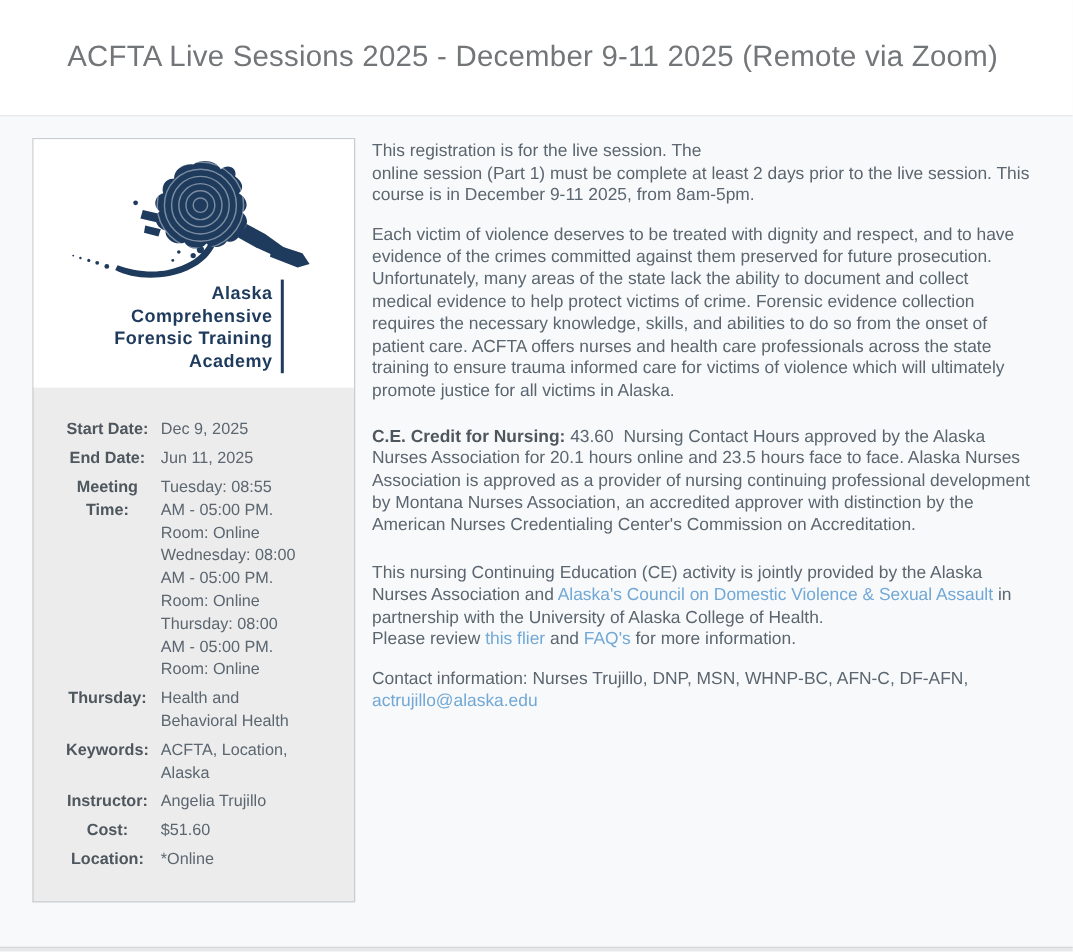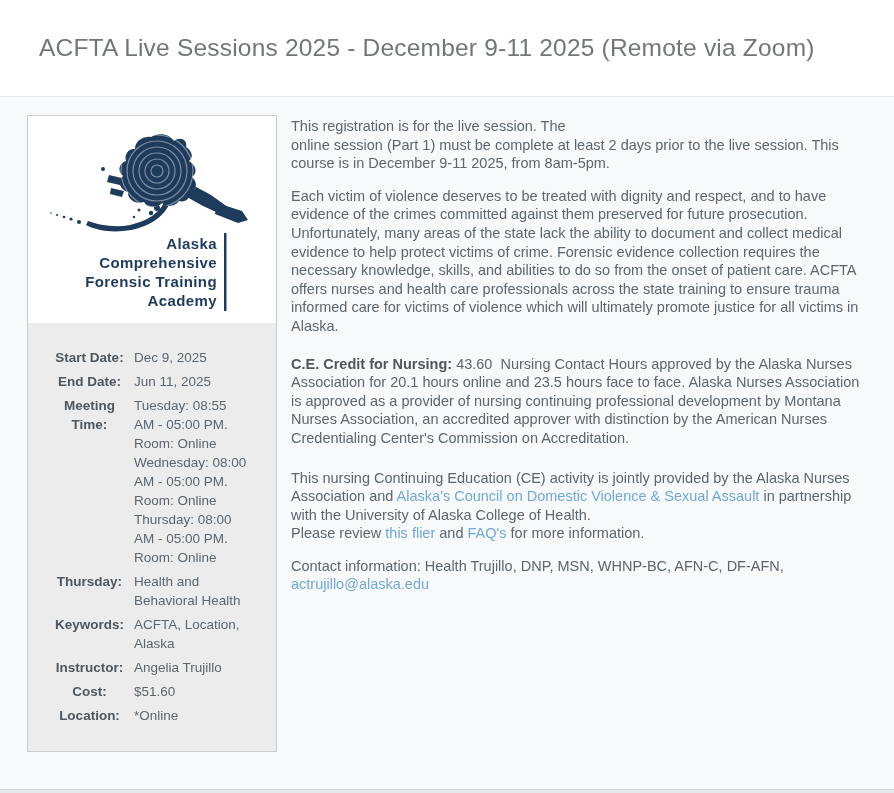--- a/index.html
+++ b/index.html
@@ -11,38 +11,38 @@
     position:relative;
     overflow:hidden;
   }
   
   .page-header {
     height:97px;
     background:#ffffff;
     border-bottom:1px solid #e5e7e9;
     display:flex;
     align-items:center;
-    padding-left:39px;
+    padding-left:56px;
   }
   .page-header h1 {
     font-size:24.5px;
     font-weight:400;
     color:#737679;
     letter-spacing:0.2px;
   }
   
   .content {
     display:flex;
     padding:18px 34px 0 27px;
     gap:14px;
     align-items:flex-start;
   }
   
   .course-card {
-    width:250px;
+    width:269px;
     flex-shrink:0;
     border:1px solid #cbcdd0;
     background:#ececec;
   }
   .logo-section {
     background:#ffffff;
     height:207px;
     display:flex;
     align-items:center;
     justify-content:center;
@@ -212,18 +212,18 @@
 
   <div class="main-col">
     <p class="para"><span>This registration is for the live session. The</span><br><span>online session (Part 1) must be complete at least 2 days prior to the live session. This course is in December 9-11 2025, from 8am-5pm.</span></p>
 
     <p class="para">Each victim of violence deserves to be treated with dignity and respect, and to have evidence of the crimes committed against them preserved for future prosecution. Unfortunately, many areas of the state lack the ability to document and collect medical evidence to help protect victims of crime. Forensic evidence collection requires the necessary knowledge, skills, and abilities to do so from the onset of patient care. ACFTA offers nurses and health care professionals across the state training to ensure trauma informed care for victims of violence which will ultimately promote justice for all victims in Alaska.</p>
 
     <p class="para ce"><strong>C.E. Credit for Nursing:</strong><span> 43.60  Nursing Contact Hours approved by the Alaska Nurses Association for 20.1 hours online and 23.5 hours face to face. Alaska Nurses Association is approved as a provider of nursing continuing professional development by Montana Nurses Association, an accredited approver with distinction by the American Nurses Credentialing Center's Commission on Accreditation.</span></p>
 
     <p class="para"><span>This nursing Continuing Education (CE) activity is jointly provided by the Alaska Nurses Association and </span><a class="link" href="#">Alaska's Council on Domestic Violence &amp; Sexual Assault</a><span> in partnership with the University of Alaska College of Health.</span><br><span>Please review </span><a class="link" href="#">this flier</a><span> and </span><a class="link" href="#">FAQ's</a><span> for more information.</span></p>
 
-    <p class="para"><span>Contact information: Health Trujillo, DNP, MSN, WHNP-BC, AFN-C, DF-AFN,</span><br><a class="link" href="#">actrujillo@alaska.edu</a></p>
+    <p class="para"><span>Contact information: Nurses Trujillo, DNP, MSN, WHNP-BC, AFN-C, DF-AFN,</span><br><a class="link" href="#">actrujillo@alaska.edu</a></p>
   </div>
 
 </div>
 
 <div class="footer-strip"></div>
 
 </body></html>

